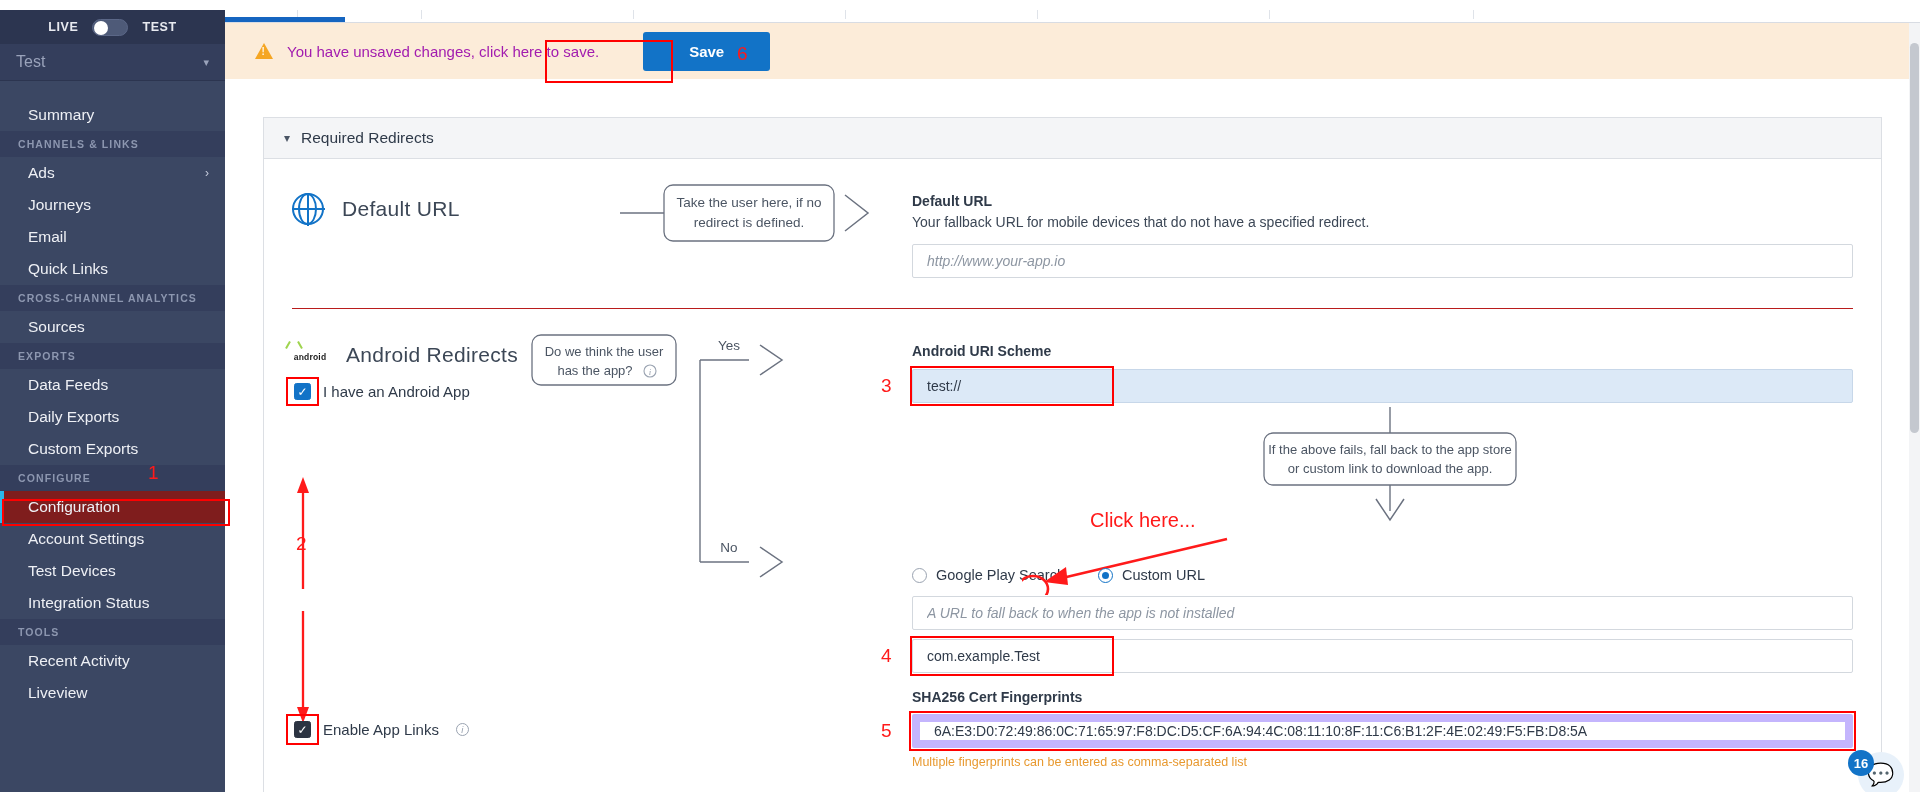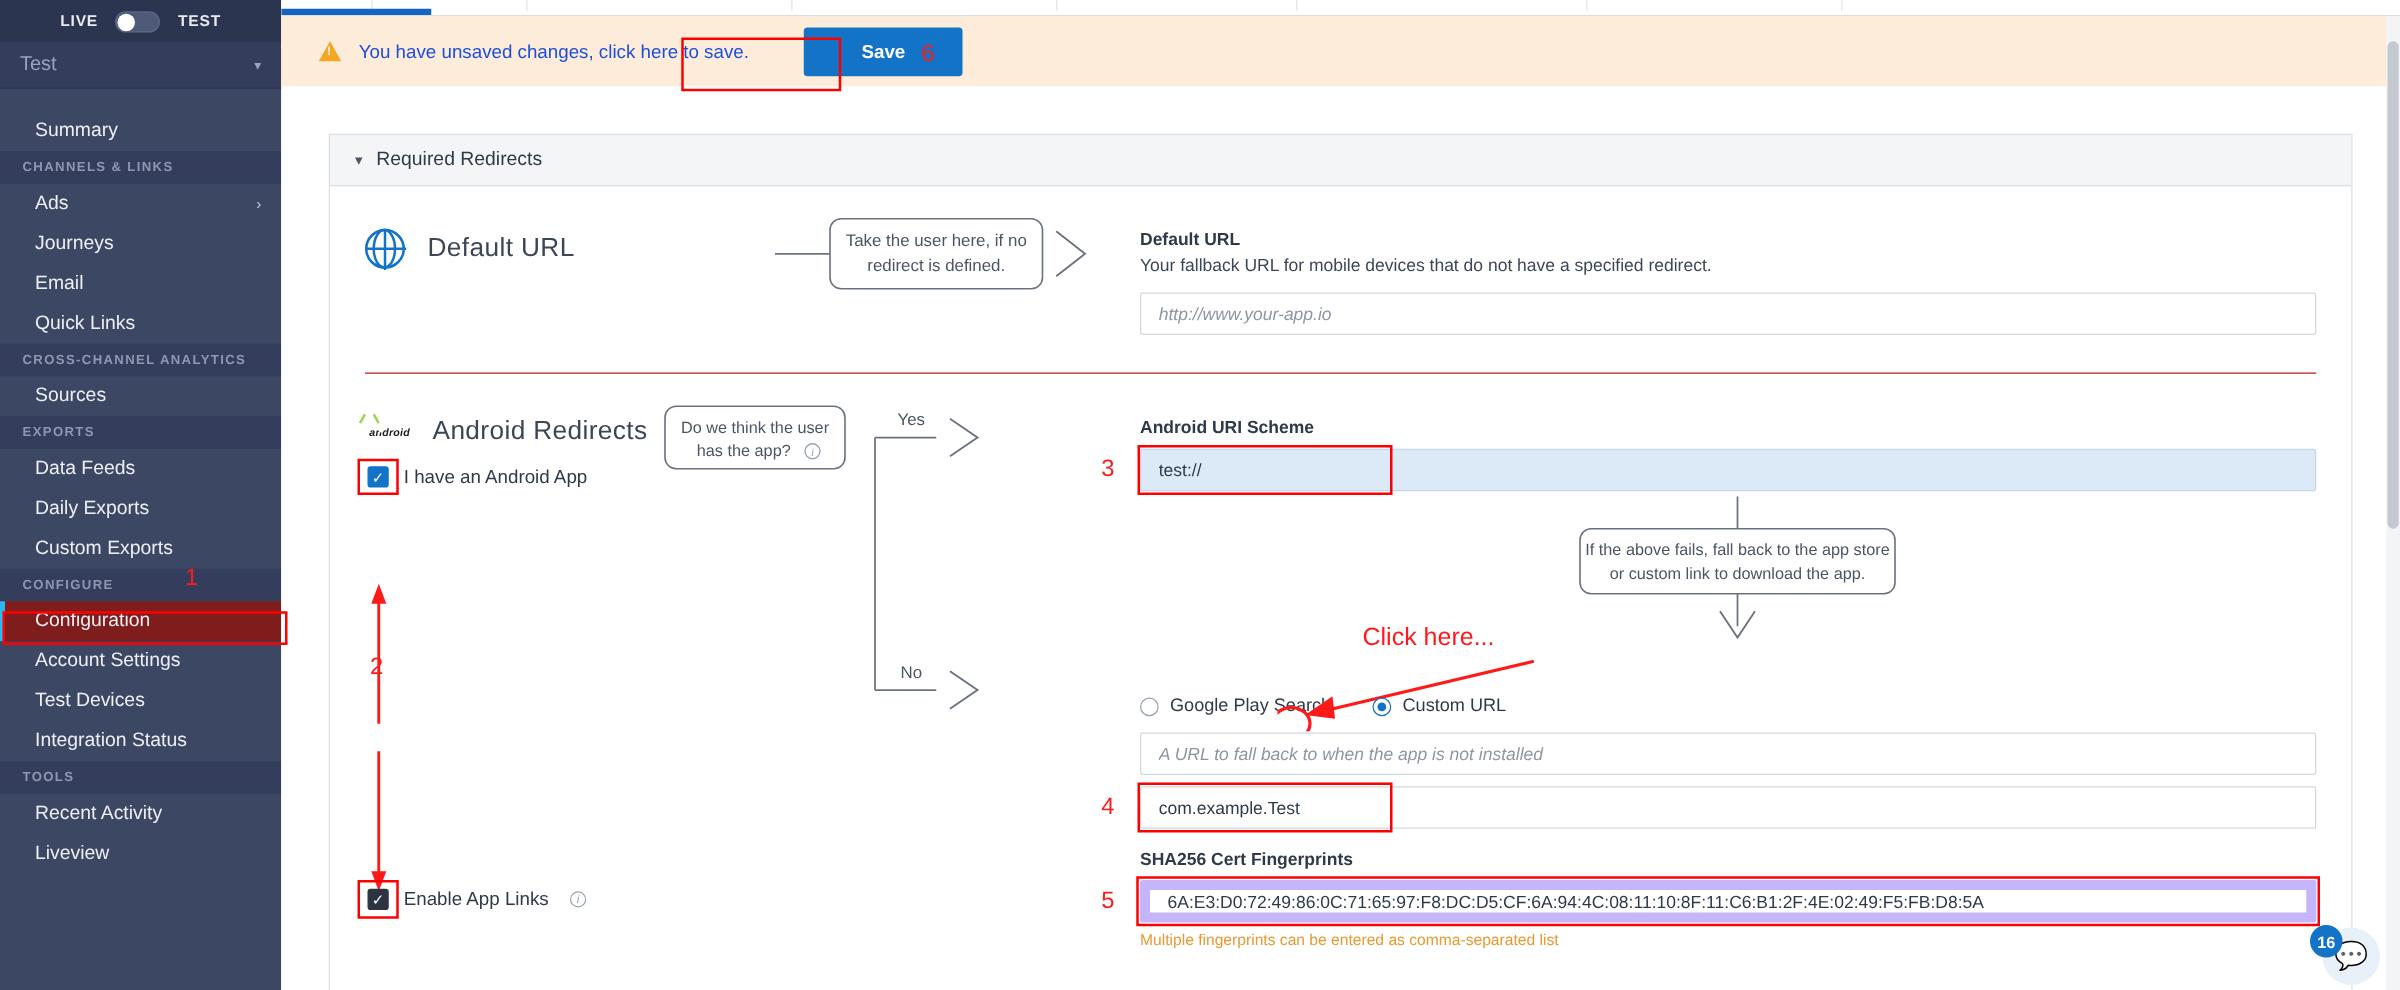--- a/index.html
+++ b/index.html
@@ -1,21 +1,21 @@
 <!DOCTYPE html>
 <html><head>
 <meta charset="utf-8">
 <style>
   * { box-sizing: border-box; margin: 0; padding: 0; }
   html, body {
     width: 1920px; height: 792px;
     font-family: "Liberation Sans", sans-serif;
     background: #ffffff; overflow: hidden;
   }
-  .app { display: flex; width: 1920px; height: 664px; position: relative; }
+  .app { display: flex; width: 1920px; height: 664px; position: relative; margin-top: 10px; }
 
   
   .sidebar {
     width: 225px; flex: 0 0 225px; height: 792px;
     background: #3b4763; color: #ffffff; position: relative;
     display: flex; flex-direction: column;
   }
   .env-bar {
     height: 34px; background: #2c3550; display: flex;
     align-items: center; justify-content: center; gap: 14px;
@@ -89,21 +89,21 @@
   }
   .warn-tri {
     width: 0; height: 0; border-left: 9px solid transparent;
     border-right: 9px solid transparent; border-bottom: 16px solid #f5a623;
     position: relative;
   }
   .warn-tri::after {
     content: "!"; position: absolute; left: -2.5px; top: 3px;
     font-size: 10px; font-weight: bold; color: #fff5e6;
   }
-  .notice-text { font-size: 15px; color: #1d4ed8; }
+  .notice-text { font-size: 15px; color: #a21caf; }
   .save-btn {
     margin-left: 30px; background: #1273c7; color: #ffffff;
     border: none; font-size: 15px; font-weight: bold;
     padding: 11px 46px; border-radius: 3px; cursor: pointer;
   }
   .anno-box-save {
     position: absolute; left: 320px; top: 17px; width: 128px; height: 43px;
     border: 2.5px solid #ff0000; pointer-events: none;
   }
 
@@ -136,21 +136,21 @@
   .globe::after {
     content: ""; position: absolute; left: -2.5px; right: -2.5px; top: 50%;
     height: 0; border-top: 2.5px solid #1273c7; transform: translateY(-50%);
   }
   .globe-ell {
     position: absolute; left: 4px; top: -2.5px; width: 19px; height: 32px;
     border: 2.5px solid #1273c7; border-radius: 50%;
   }
 
   
-  .droid { width: 36px; flex: 0 0 36px; text-align: right; font-style: italic; }
+  .droid { width: 36px; flex: 0 0 36px; text-align: center; }
   .droid-head {
     width: 30px; height: 15px; background: #9fd44e;
     border-radius: 15px 15px 0 0; position: relative; margin: 0 auto;
   }
   .droid-eye {
     position: absolute; width: 3.5px; height: 3.5px; border-radius: 50%;
     background: #ffffff; top: 6px;
   }
   .droid-eye.l { left: 8px; } .droid-eye.r { right: 8px; }
   .droid-ant {

